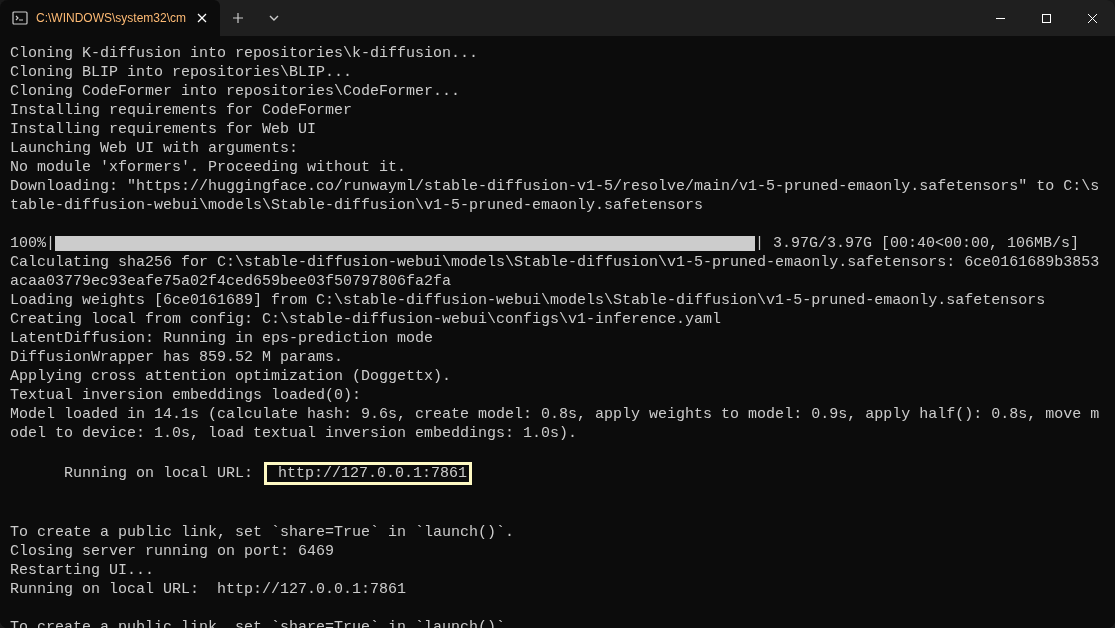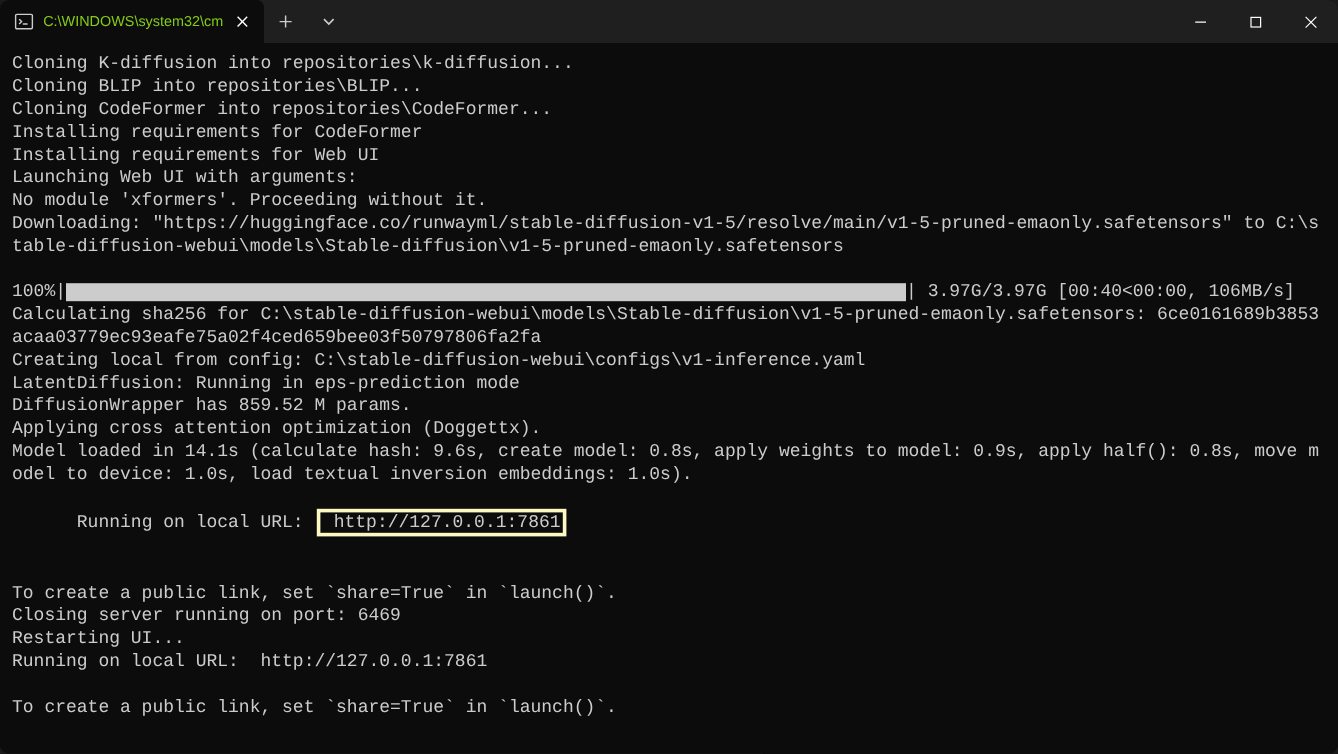--- a/index.html
+++ b/index.html
@@ -6,21 +6,21 @@
   html, body { width: 1115px; height: 628px; overflow: hidden; background: #1a1a1a; }
   body { font-family: Consolas, 'Courier New', monospace; color: #cccccc; }
 
   .window { width: 1115px; height: 628px; background: #0c0c0c; display: flex; flex-direction: column; border-radius: 8px; overflow: hidden; }
 
   
   .titlebar { height: 36px; background: #1f1f1f; display: flex; align-items: stretch; user-select: none; }
   .tab { display: flex; align-items: center; gap: 8px; padding: 0 10px 0 12px; background: #0c0c0c; min-width: 220px; max-width: 240px; border-top-right-radius: 6px; position: relative; }
   .tab-icon { width: 16px; height: 16px; display: inline-flex; align-items: center; justify-content: center; }
   .tab-icon svg { width: 16px; height: 16px; }
-  .tab-title { flex: 1; font-size: 12px; color: #84cc16; font-family: "Segoe UI", sans-serif; white-space: nowrap; overflow: hidden; text-overflow: ellipsis; }
+  .tab-title { flex: 1; font-size: 12px; color: #fdba74; font-family: "Segoe UI", sans-serif; white-space: nowrap; overflow: hidden; text-overflow: ellipsis; }
   .tab-close { width: 16px; height: 16px; display: inline-flex; align-items: center; justify-content: center; color: #ffffff; cursor: pointer; }
   .tab-close svg { width: 10px; height: 10px; }
 
   .tb-btn { width: 36px; display: inline-flex; align-items: center; justify-content: center; color: #cccccc; cursor: pointer; }
   .tb-btn svg { width: 12px; height: 12px; }
   .tb-spacer { flex: 1; }
   .win-btn { width: 46px; display: inline-flex; align-items: center; justify-content: center; color: #ffffff; cursor: pointer; }
   .win-btn svg { width: 11px; height: 11px; }
 
   
@@ -95,24 +95,26 @@
         <div class="line">Launching Web UI with arguments:</div>
         <div class="line">No module 'xformers'. Proceeding without it.</div>
         <div class="line">Downloading: "https://huggingface.co/runwayml/stable-diffusion-v1-5/resolve/main/v1-5-pruned-emaonly.safetensors" to C:\stable-diffusion-webui\models\Stable-diffusion\v1-5-pruned-emaonly.safetensors</div>
       </div>
     <div class="blank"></div>
     <div class="progress-line">
       <span>100%</span><span>|</span><span class="progress-bar-fill" style="width: 700px;"></span><span>| 3.97G/3.97G [00:40&lt;00:00, 106MB/s]</span>
     </div>
     <div id="block2">
         <div class="line">Calculating sha256 for C:\stable-diffusion-webui\models\Stable-diffusion\v1-5-pruned-emaonly.safetensors: 6ce0161689b3853acaa03779ec93eafe75a02f4ced659bee03f50797806fa2fa</div>
+        <div class="line">Loading weights [6ce0161689] from C:\stable-diffusion-webui\models\Stable-diffusion\v1-5-pruned-emaonly.safetensors</div>
         <div class="line">Creating local from config: C:\stable-diffusion-webui\configs\v1-inference.yaml</div>
         <div class="line">LatentDiffusion: Running in eps-prediction mode</div>
         <div class="line">DiffusionWrapper has 859.52 M params.</div>
         <div class="line">Applying cross attention optimization (Doggettx).</div>
+        <div class="line">Textual inversion embeddings loaded(0):</div>
         <div class="line">Model loaded in 14.1s (calculate hash: 9.6s, create model: 0.8s, apply weights to model: 0.9s, apply half(): 0.8s, move model to device: 1.0s, load textual inversion embeddings: 1.0s).</div>
       </div>
     <div class="line">
       <span>Running on local URL: </span><span class="highlight-box"> http://127.0.0.1:7861</span>
     </div>
     <div class="blank"></div>
     <div id="block3">
         <div class="line">To create a public link, set `share=True` in `launch()`.</div>
         <div class="line">Closing server running on port: 6469</div>
         <div class="line">Restarting UI...</div>

